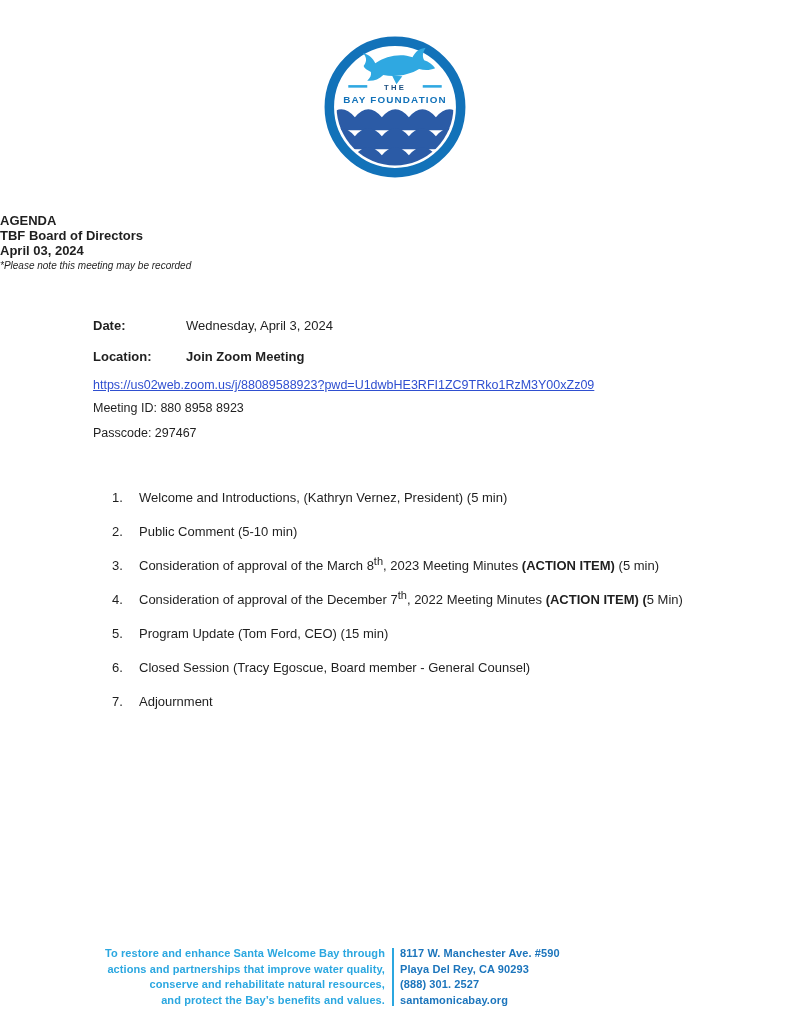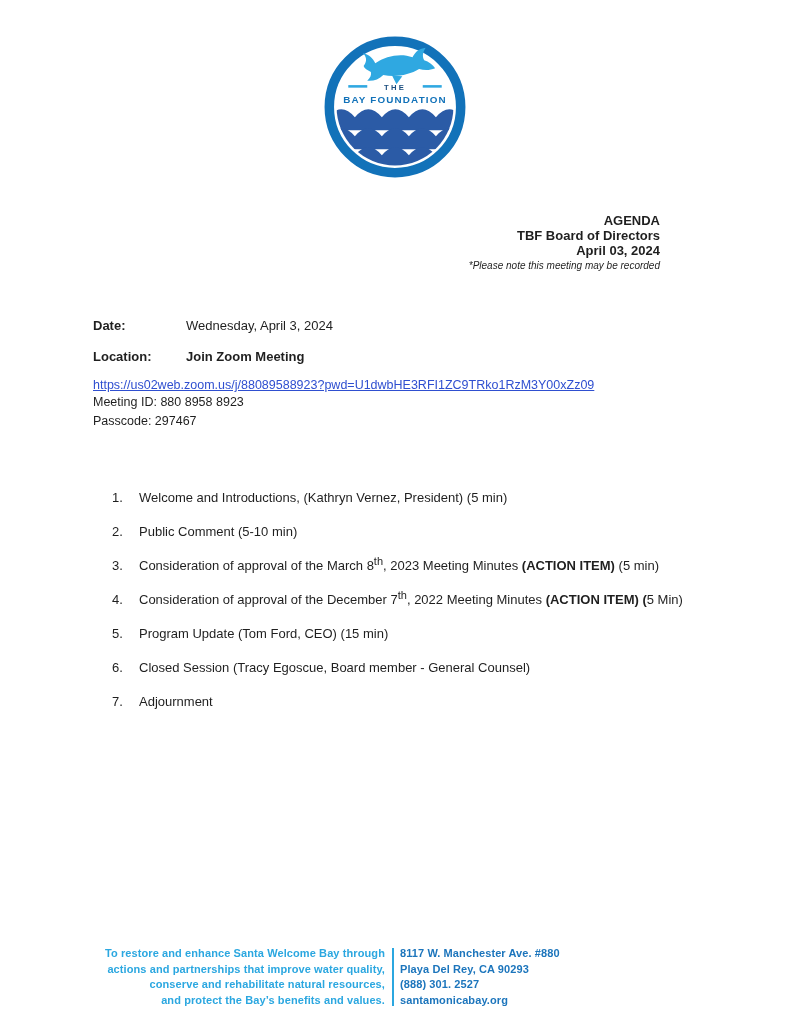--- a/index.html
+++ b/index.html
@@ -7,37 +7,37 @@
     position:relative; width:791px; height:1024px; margin:0 auto;
     background:#ffffff; overflow:hidden;
     font-family:"Liberation Sans", sans-serif; color:#1f1f1f;
   }
 
   
   .logo { position:absolute; left:322px; top:34px; width:146px; height:146px; }
   .logo svg { width:100%; height:100%; display:block; }
 
   
-  .header { position:absolute; top:213px; left:0; width:660px; text-align:right; }
+  .header { position:absolute; top:213px; left:0; width:660px; text-align:left; }
   .header .h-line { font-size:13px; font-weight:bold; line-height:15px; }
   .header .h-note { font-size:10px; font-style:italic; font-weight:normal; line-height:15px; }
 
   
   .details { position:absolute; left:93px; top:318px; width:612px; font-size:13px; }
   .d-row { display:flex; }
   .d-row.r1 { margin-bottom:16px; }
   .d-row.r2 { margin-bottom:19px; }
   .d-lbl { width:93px; font-weight:bold; flex:0 0 93px; }
   .d-val {}
   .d-val.bold { font-weight:bold; }
   .zoom-link {
     display:inline-block; margin-top:14px; font-size:12.5px;
     color:#2F4FD0; text-decoration:underline; cursor:pointer;
   }
-  .d-plain { font-size:12.5px; line-height:16.5px; margin-top:2px; }
+  .d-plain { font-size:12.5px; line-height:16.5px; margin-top:8px; }
 
   
   .agenda { position:absolute; left:112px; top:490px; width:585px; font-size:13px; }
   .a-item { display:flex; margin-bottom:19px; line-height:15px; }
   .a-num { flex:0 0 27px; }
   .a-text b { font-weight:bold; }
   .a-text sup { font-size:11px; vertical-align:super; line-height:0; }
 
   
   .footer { position:absolute; top:946px; left:93px; width:620px; display:flex; font-size:11px; font-weight:bold; line-height:15.5px; letter-spacing:0.1px; }
@@ -137,20 +137,20 @@
 
   <div class="footer">
     <div class="f-mission" style="color:#2BA7E0;">
       <div>To restore and enhance Santa Welcome Bay through</div>
       <div>actions and partnerships that improve water quality,</div>
       <div>conserve and rehabilitate natural resources,</div>
       <div>and protect the Bay’s benefits and values.</div>
     </div>
     <div class="f-divider" style="background:#2BA7E0;"></div>
     <div class="f-address" style="color:#1C75BC;">
-      <div>8117 W. Manchester Ave. #880</div>
+      <div>8117 W. Manchester Ave. #590</div>
       <div>Playa Del Rey, CA 90293</div>
       <div>(888) 301. 2527</div>
       <div>santamonicabay.org</div>
     </div>
   </div>
 
 </div>
 
 </body></html>

